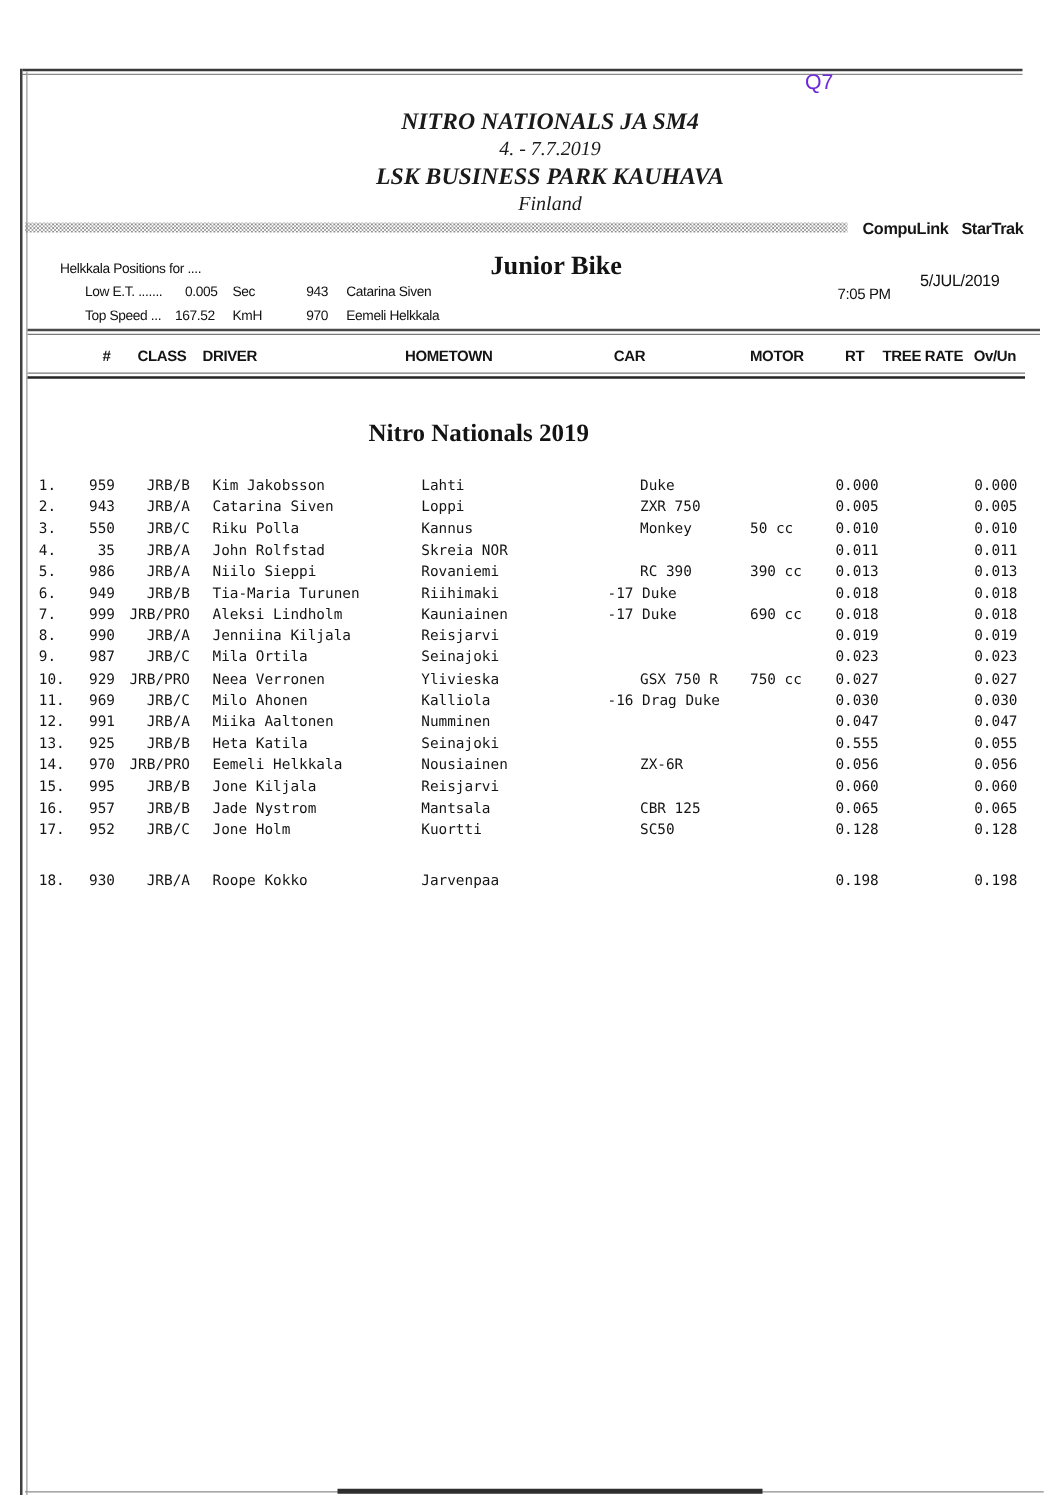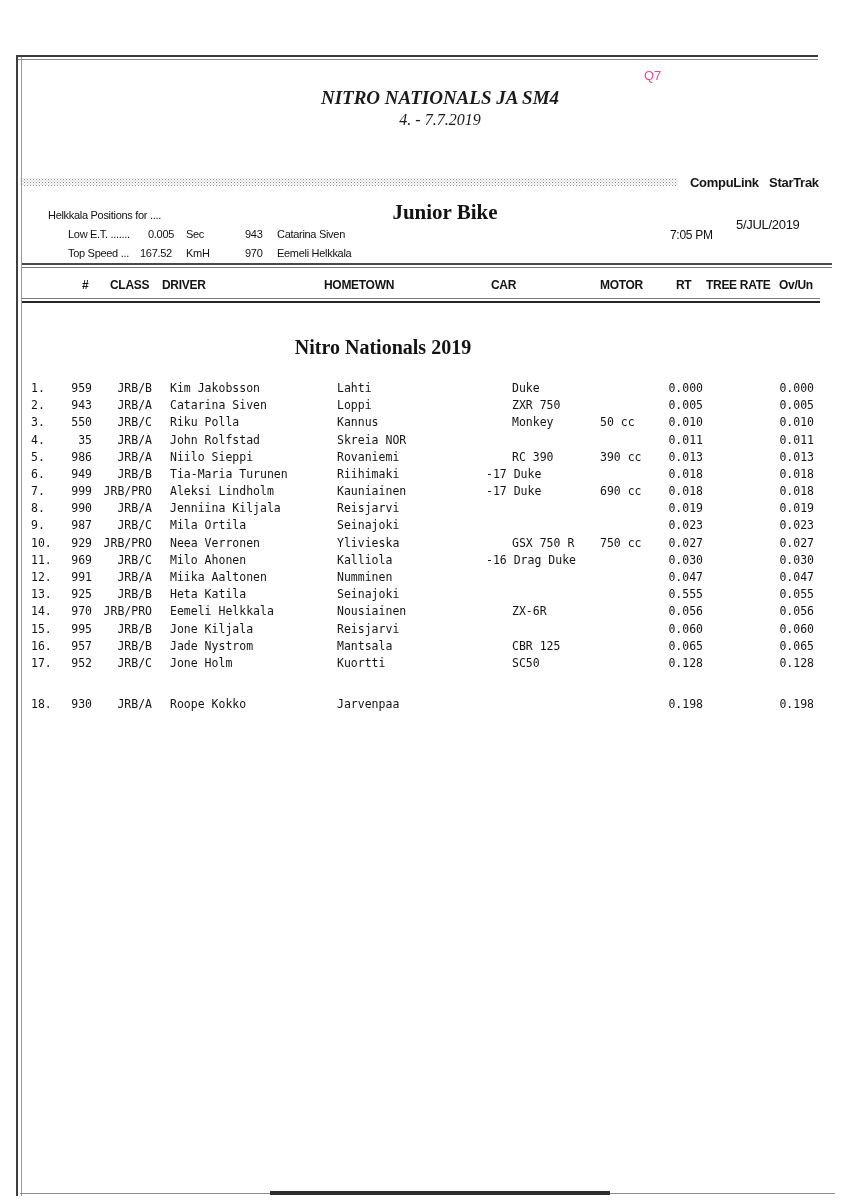--- a/index.html
+++ b/index.html
@@ -49,25 +49,27 @@
 </head>
 <body>
 
 <div class="page">
 
   <div class="hline abs" style="left:18px;top:55px;width:800px;height:2px;background:#3a3a3a;"></div>
   <div class="hline abs" style="left:18px;top:59px;width:800px;height:1px;background:#8a8a8a;"></div>
   <div class="vline abs" style="left:16px;top:55px;width:2px;height:1141px;background:#3f3f3f;"></div>
   <div class="vline abs" style="left:21px;top:57px;width:1px;height:1139px;background:#9a9a9a;"></div>
 
-  <div class="abs" style="left:644px;top:68px;font-size:13px;color:#ec4899;">Q7</div>
+  <div class="abs" style="left:644px;top:56px;font-size:17px;color:#6d28d9;">Q7</div>
 
   <div class="abs event-head">
     <div class="serif-it-b">NITRO NATIONALS JA SM4</div>
     <div class="serif-it">4. - 7.7.2019</div>
+    <div class="serif-it-b">LSK BUSINESS PARK KAUHAVA</div>
+    <div class="serif-it">Finland</div>
   </div>
 
   <div class="abs band"></div>
   <div class="abs brand">CompuLink StarTrak</div>
 
   <div class="abs cond" style="left:48px;top:209px;">Helkkala Positions for ....</div>
   <div class="abs serif-b" style="left:345px;top:200px;width:200px;text-align:center;font-size:21px;">Junior Bike</div>
 
   <div class="abs cond" style="left:68px;top:228px;">Low E.T. .......</div>
   <div class="abs cond" style="left:148px;top:228px;">0.005</div>

